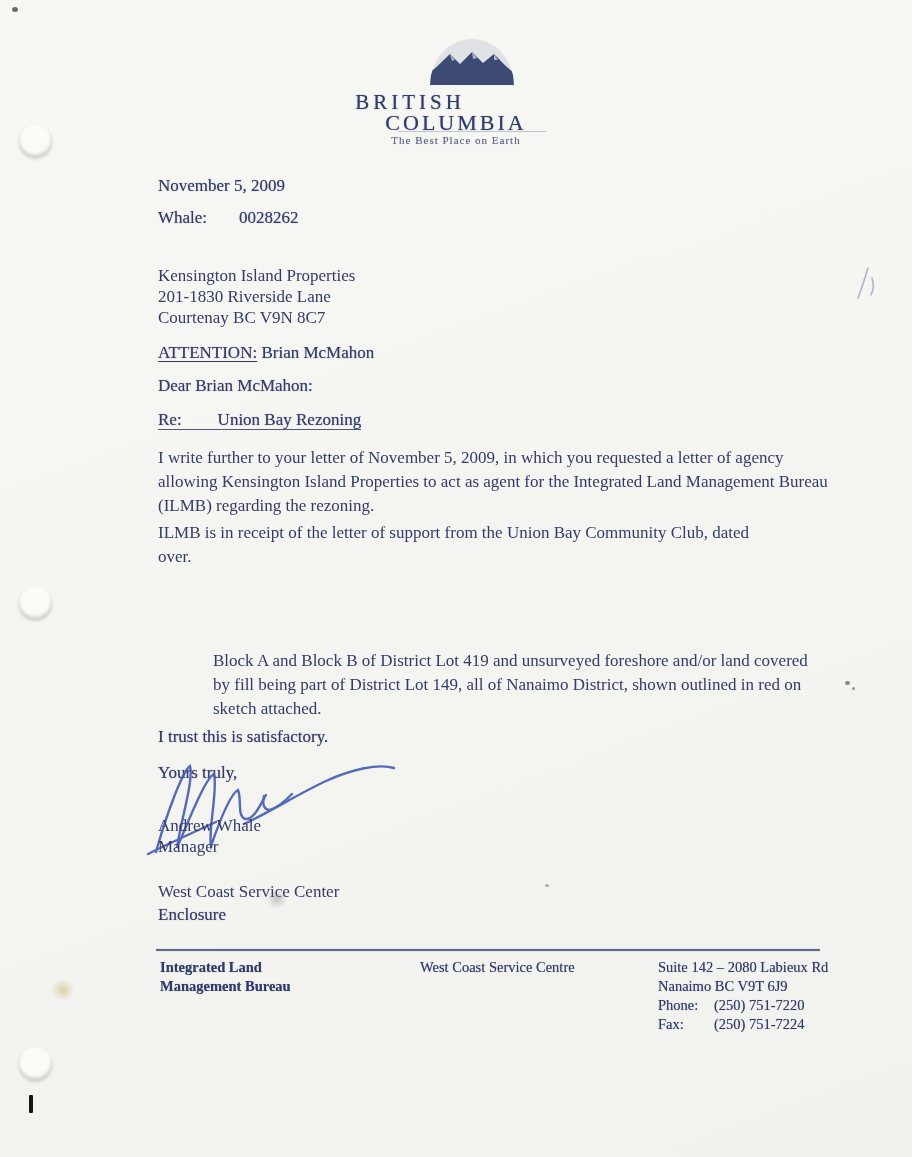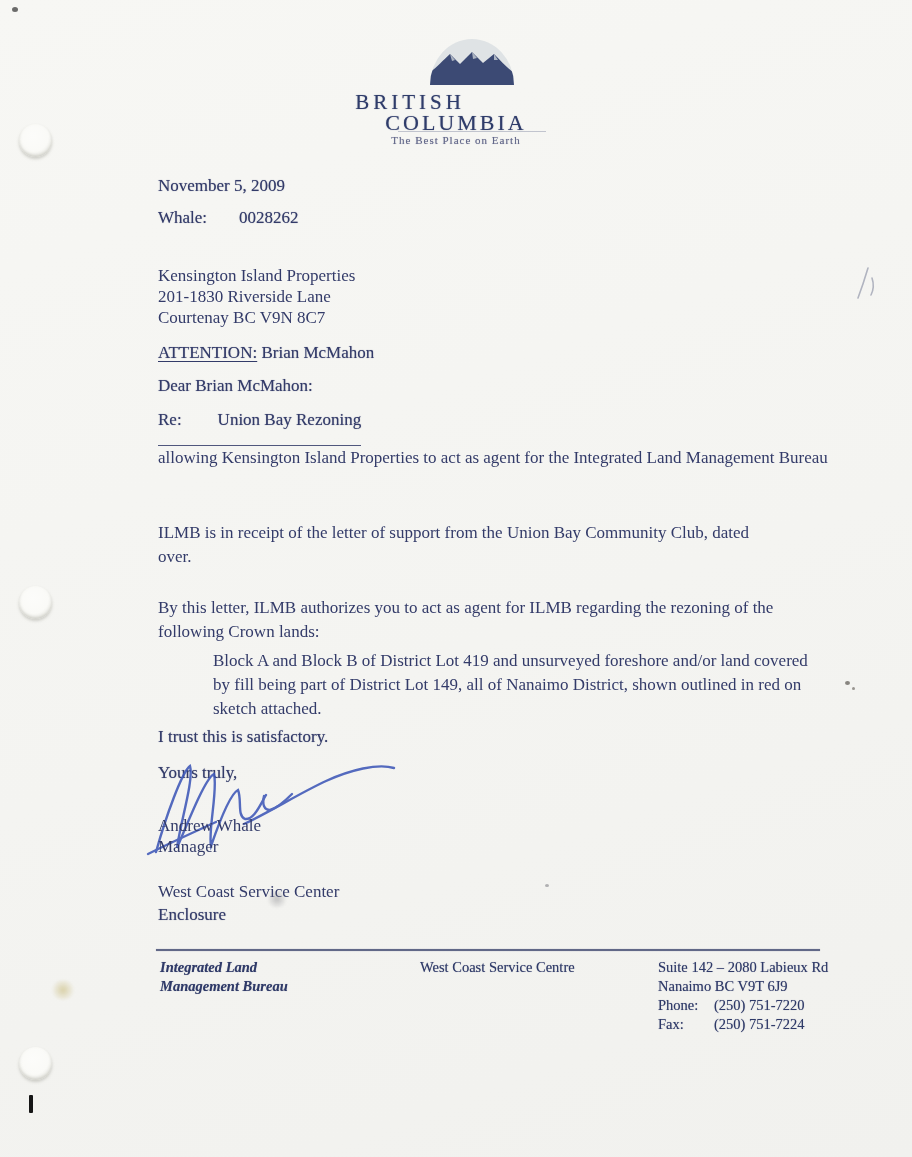--- a/index.html
+++ b/index.html
@@ -9,21 +9,21 @@
     background:linear-gradient(160deg,#f7f7f4 0%,#f4f4f1 55%,#f1f1ee 100%);
     font-family:"Liberation Serif","DejaVu Serif",serif;
     color:#333b69;
   }
   .t{position:absolute;white-space:nowrap;color:#333b69;
      text-shadow:0 0 1px rgba(46,54,100,.55);}
   .body-line{font-size:17px;line-height:24px;}
   .block .body-line{position:static;}
   .block{position:absolute;}
   .u{text-decoration:underline;text-underline-offset:3px;}
-  .re-wrap{border-bottom:1.4px solid rgba(51,59,105,.85);padding-bottom:16px;}
+  .re-wrap{border-bottom:1.4px solid rgba(51,59,105,.85);padding-bottom:0;}
   .re-gap{display:inline-block;width:36px;}
   .file-gap{display:inline-block;width:32px;}
   
   .brand{letter-spacing:4px;color:#2f3c6a;text-shadow:0 0 1px rgba(47,60,106,.6);}
   .tagline{color:#63688a;text-shadow:0 0 .8px rgba(99,104,138,.6);}
   .brand-rule{position:absolute;height:1px;background:rgba(150,155,175,.55);}
   
   .footer-rule{position:absolute;height:2px;background:rgba(48,58,100,.75);
      box-shadow:0 0 1px rgba(48,58,100,.5);}
   .f{font-size:14.5px;line-height:19px;color:#2f3a68;text-shadow:0 0 .8px rgba(47,58,104,.55);}
@@ -78,32 +78,30 @@
   <div class="t body-line" style="left:158px;top:341px;">
     <span class="u">ATTENTION:</span>
     <span>Brian McMahon</span>
   </div>
   <div class="t body-line" style="left:158px;top:374px;">Dear Brian McMahon:</div>
   <div class="t body-line" style="left:158px;top:408px;">
     <span class="re-wrap"><span>Re:</span><span class="re-gap"></span><span>Union Bay Rezoning</span></span>
   </div>
 
   <div class="block" style="left:158px;top:446px;">
+    <div class="body-line">I write further to your letter of November 5, 2009, in which you requested a letter of agency</div>
     <div class="body-line">allowing Kensington Island Properties to act as agent for the Integrated Land Management Bureau</div>
+    <div class="body-line">(ILMB) regarding the rezoning.</div>
   </div>
 
   <div class="block" style="left:158px;top:521px;">
     <div class="body-line">ILMB is in receipt of the letter of support from the Union Bay Community Club, dated</div>
     <div class="body-line">over.</div>
   </div>
 
-  <div class="block" style="left:158px;top:596px;">
-    <div class="body-line">By this letter, ILMB authorizes you to act as agent for ILMB regarding the rezoning of the</div>
-    <div class="body-line">following Crown lands:</div>
-  </div>
 
   <div class="block" style="left:213px;top:649px;">
     <div class="body-line">Block A and Block B of District Lot 419 and unsurveyed foreshore and/or land covered</div>
     <div class="body-line">by fill being part of District Lot 149, all of Nanaimo District, shown outlined in red on</div>
     <div class="body-line">sketch attached.</div>
   </div>
 
   <div class="t body-line" style="left:158px;top:725px;">I trust this is satisfactory.</div>
   <div class="t body-line" style="left:158px;top:761px;">Yours truly,</div>
 
@@ -117,21 +115,21 @@
   </svg>
 
   <div class="block" style="left:158px;top:815px;">
     <div class="body-line" style="line-height:21px;">Andrew Whale</div>
     <div class="body-line" style="line-height:21px;">Manager</div>
     <div class="body-line" style="line-height:21px;margin-top:24px;">West Coast Service Center</div>
   </div>
   <div class="t body-line" style="left:158px;top:903px;">Enclosure</div>
 
   <div class="footer-rule" style="left:156px;top:949px;width:664px;"></div>
-  <div class="block f fb" style="left:160px;top:958px;font-style:italic;">
+  <div class="block f fb" style="left:160px;top:958px;">
     <div>Integrated Land</div>
     <div>Management Bureau</div>
   </div>
   <div class="t f" style="left:420px;top:958px;">West Coast Service Centre</div>
   <div class="block f" style="left:658px;top:958px;">
     <div>Suite 142 – 2080 Labieux Rd</div>
     <div>Nanaimo BC  V9T 6J9</div>
     <div class="contact-row">
       <span class="contact-label">Phone:</span>
       <span>(250) 751-7220</span>

